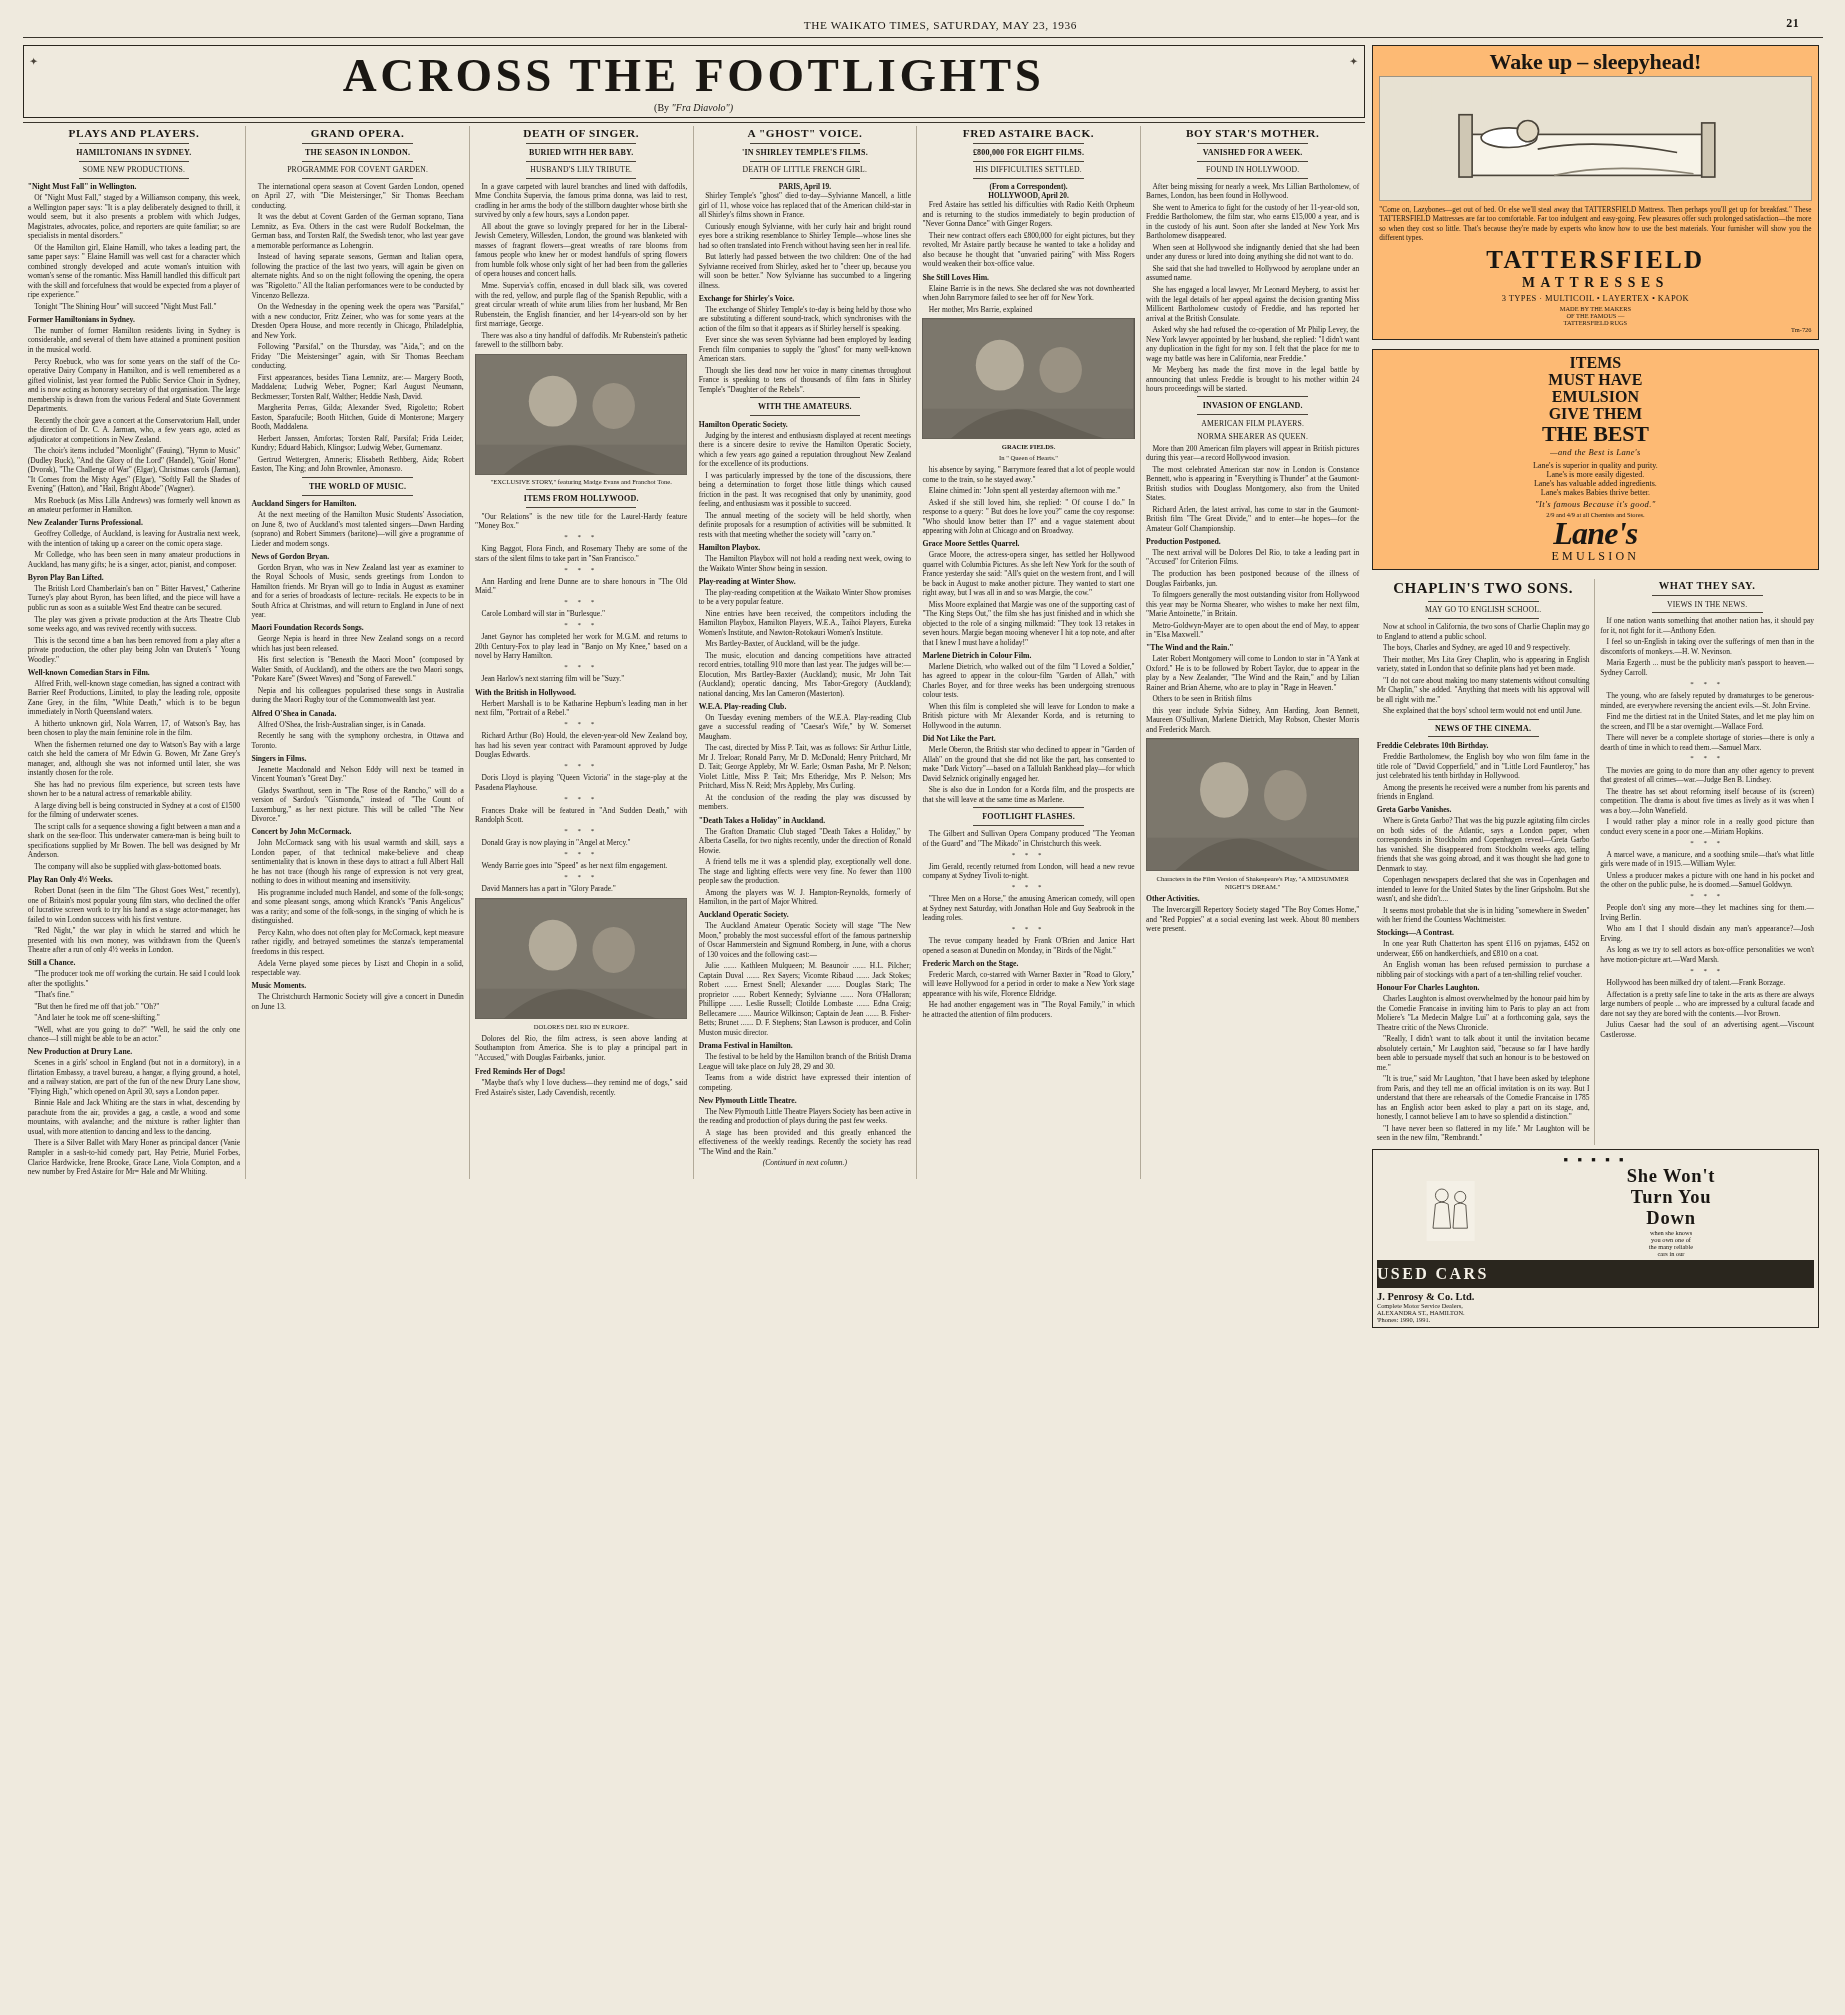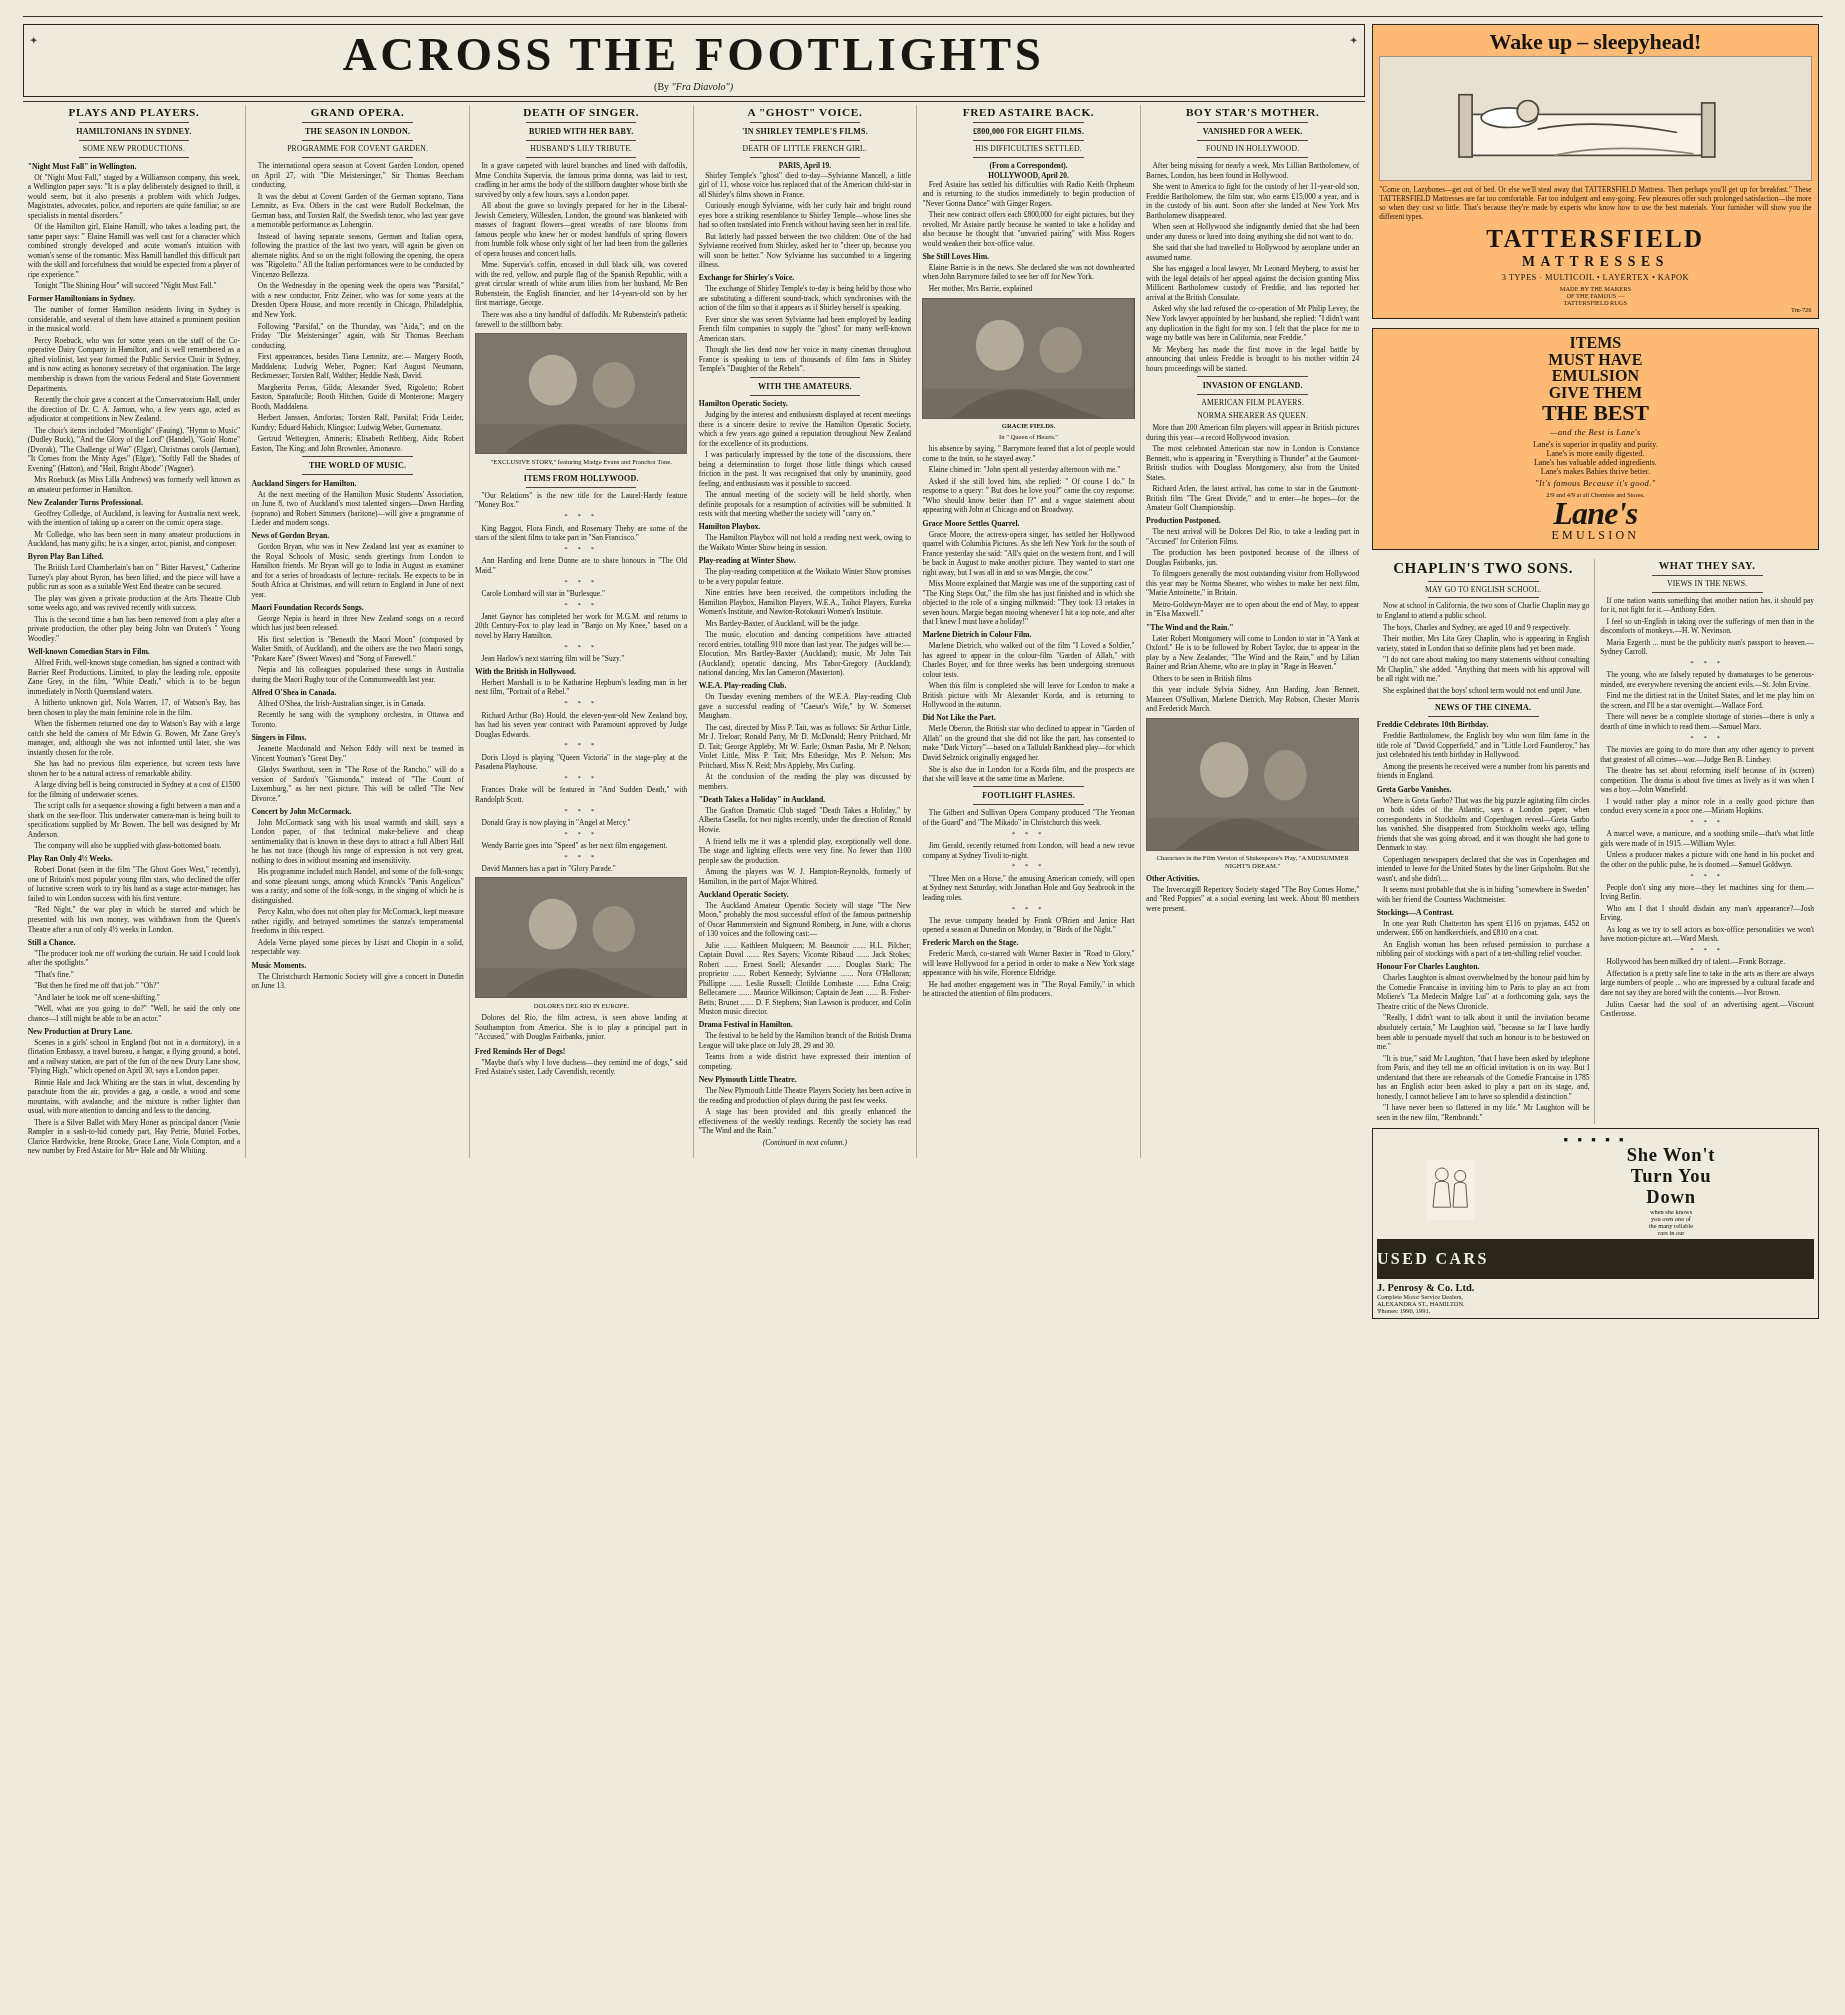--- a/index.html
+++ b/index.html
@@ -136,20 +136,25 @@
     border:1.2px double #2a261e; padding:4px; margin-top:4px;
   }
   .uc-h { font-size:18.5px; font-weight:bold; letter-spacing:0.8px; }
   .starrow { text-align:center; letter-spacing:4px; font-size:6.9px; margin:2.4px 0; }
 </style>
 </head>
 <body>
 
 <div class="page">
 
+  <div class="masthead">
+    <div style="width:48px;"></div>
+    <div class="title">THE WAIKATO TIMES, SATURDAY, MAY 23, 1936</div>
+    <div class="pageno">21</div>
+  </div>
   <div class="rule-top"></div>
 
   <div class="body-wrap">
 
     <div class="news-area">
 
       <div class="banner">
         <span class="deco" style="left:5.6px; top:8.9px;">✦</span>
         <span class="deco" style="right:5.6px; top:8.9px;">✦</span>
         <div class="hl">ACROSS THE FOOTLIGHTS</div>
@@ -570,21 +575,21 @@
           <div style="width:66%; text-align:center;">
             <div class="uc-h">She Won't</div>
             <div class="uc-h">Turn You</div>
             <div class="uc-h">Down</div>
             <div class="ad-sm">when she knows</div>
             <div class="ad-sm">you own one of</div>
             <div class="ad-sm">the many reliable</div>
             <div class="ad-sm">cars in our</div>
           </div>
         </div>
-        <div style="background:#2a261e;color:#f4f0e6;font-size:16px;font-weight:bold;letter-spacing:2.4px;padding:11px 0;margin:3.2px 0;">USED CARS</div>
+        <div style="background:#2a261e;color:#f4f0e6;font-size:16px;font-weight:bold;letter-spacing:2.4px;padding:5px 0;margin:3.2px 0;">USED CARS</div>
         <div style="font-size:10.5px;font-weight:bold;">J. Penrosy &amp; Co. Ltd.</div>
         <div class="ad-sm">Complete Motor Service Dealers,</div>
         <div class="ad-sm">ALEXANDRA ST., HAMILTON.</div>
         <div class="ad-sm">'Phones: 1990, 1991.</div>
       </div>
 
     </div>
   </div>
 </div>
 

